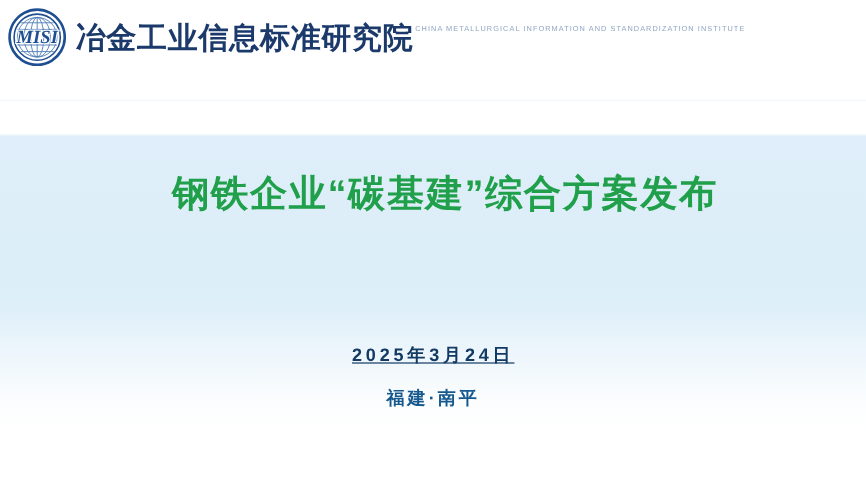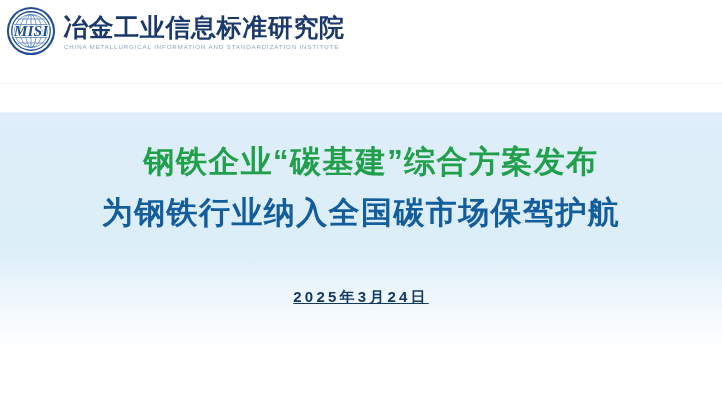--- a/index.html
+++ b/index.html
@@ -87,21 +87,20 @@
   }
   .logo-mark {
     width: 50px;
     height: 50px;
     flex: 0 0 auto;
     position: relative;
   }
   .logo-mark svg { display: block; }
   .logo-words {
     display: flex;
-    flex-direction: column;
     gap: 0px;
     padding-top: 2px;
   }
   .org-cn {
     font-family: "Liberation Serif", serif;
     font-size: 25px;
     font-weight: 700;
     letter-spacing: 0.6px;
     color: #1b3a6b;
     line-height: 1.08;
@@ -235,20 +234,20 @@
         <span class="org-en">CHINA METALLURGICAL INFORMATION AND STANDARDIZATION INSTITUTE</span>
       </span>
 
     </div>
 
     <div class="header-rule"></div>
   </div>
 
   <div class="titles">
     <div class="title-line1">钢铁企业“碳基建”综合方案发布</div>
-    <div class="title-line2">为钢铁行业纳入全国碳市场保驾护航</div>
   </div>
 
   <div class="meta">
     <div class="meta-date">2025年3月24日</div>
+    <div class="meta-place">福建·南平</div>
   </div>
 
 </div>
 
 </body></html>

